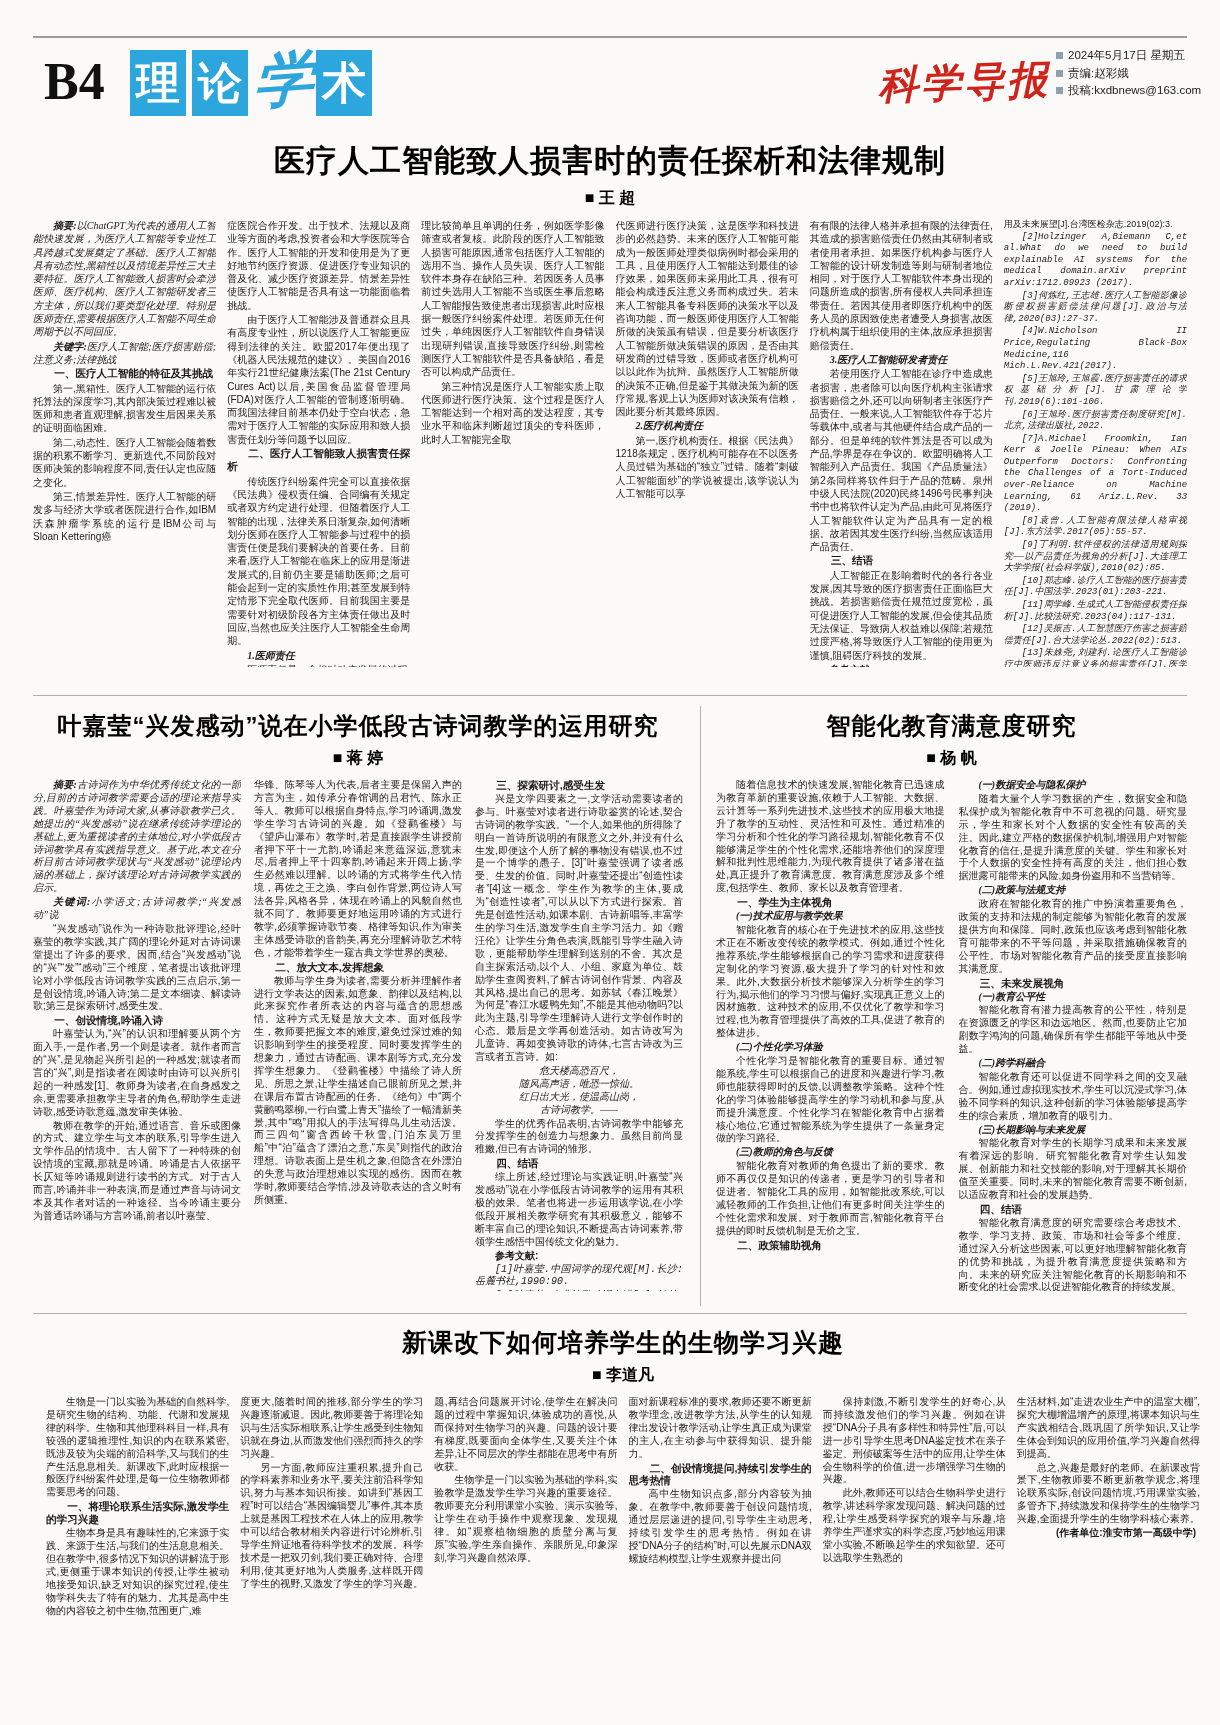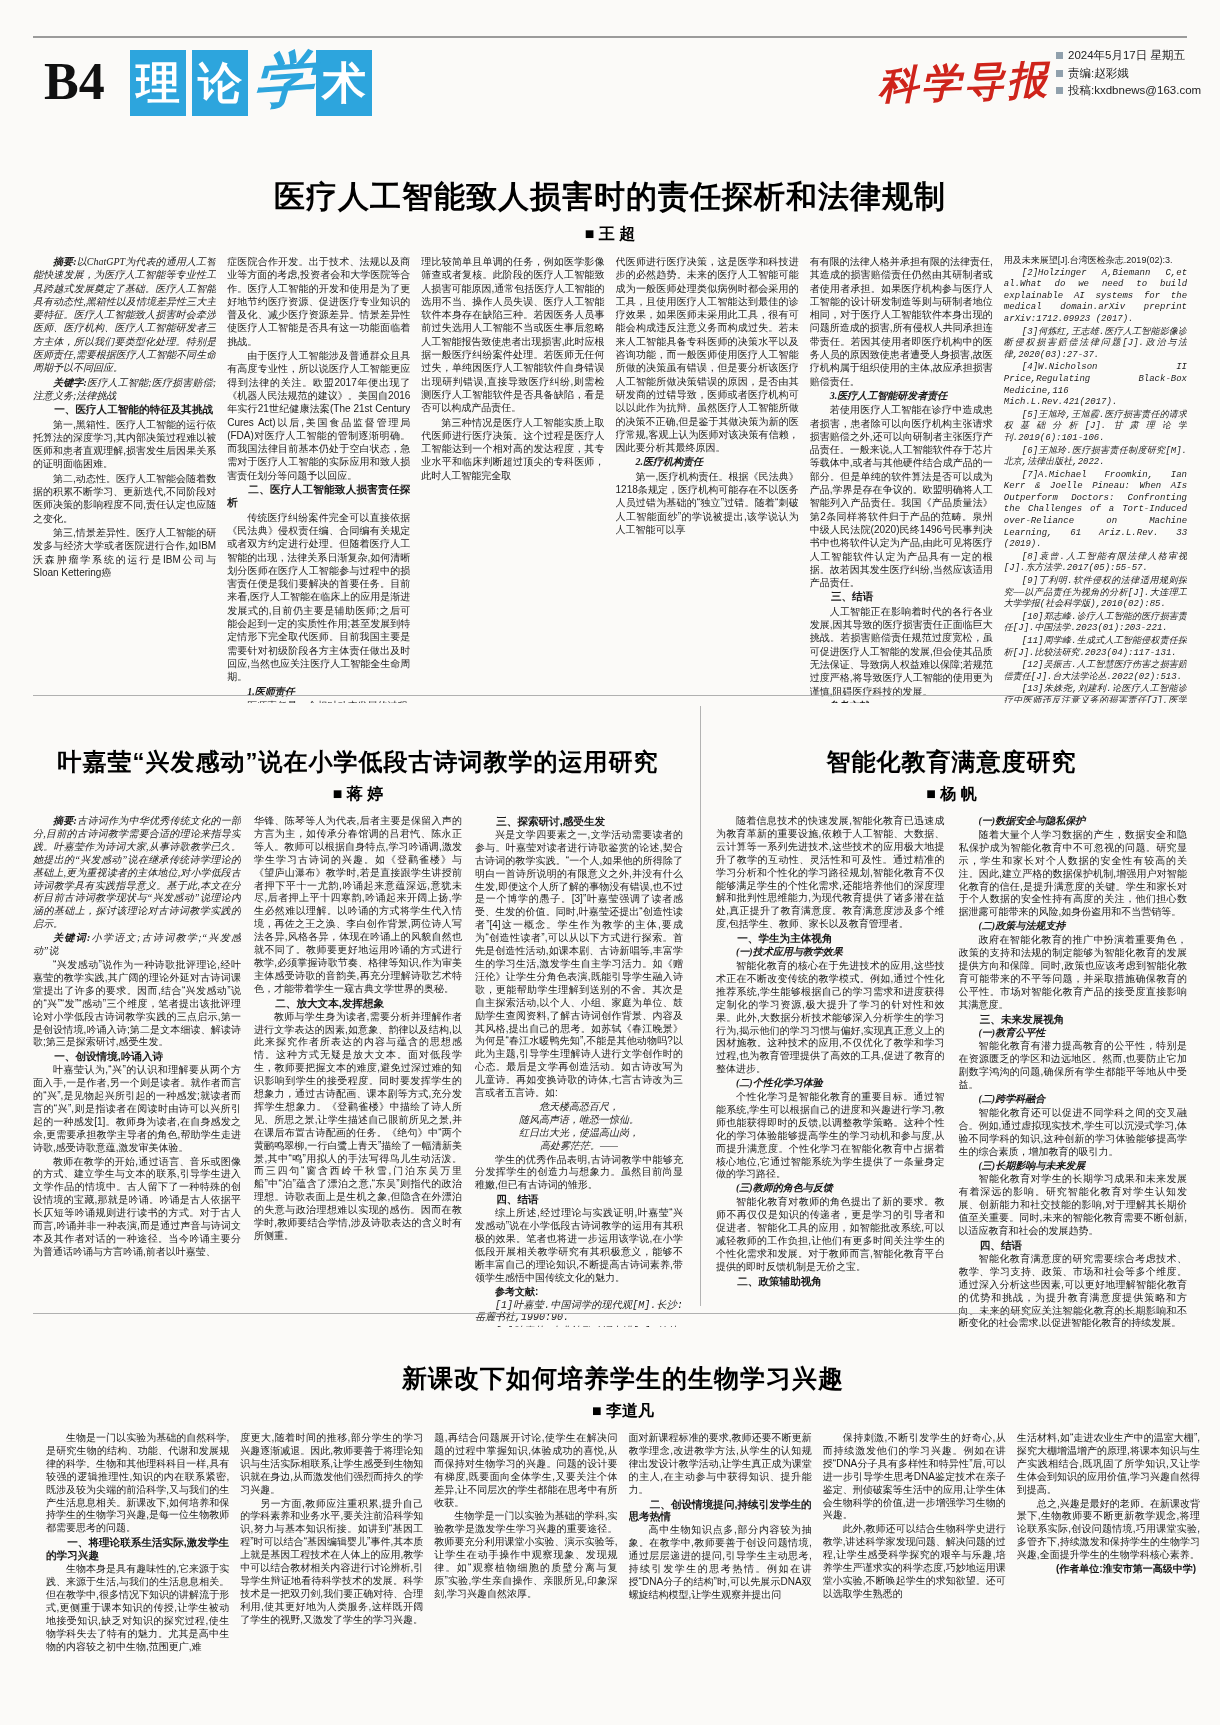--- a/index.html
+++ b/index.html
@@ -8,21 +8,21 @@
   
   .header-rule{position:absolute;top:36px;left:33px;right:33px;height:2px;background:#9b9b9b;}
   .page-label{position:absolute;left:44px;top:52px;font-family:"Liberation Serif",serif;font-size:52px;font-weight:bold;color:#111;}
   .section-blocks{position:absolute;left:130px;top:50px;display:flex;gap:6px;}
   .sec-block{width:56px;height:66px;background:#2da5dd;color:#fff;font-size:44px;font-weight:900;text-align:center;line-height:66px;}
   .sec-block.cal{background:transparent;color:#2da5dd;font-family:"Liberation Serif",serif;font-size:60px;font-weight:900;font-style:italic;transform:skew(-6deg) rotate(-4deg);line-height:60px;}
   .masthead{position:absolute;left:878px;top:54px;width:235px;color:#cf241b;font-family:"Liberation Serif",serif;font-size:40px;font-weight:bold;font-style:italic;letter-spacing:3px;transform:rotate(-2deg);white-space:nowrap;}
   .pub-info{position:absolute;left:1056px;top:47px;font-size:11.5px;line-height:17.5px;color:#222;}
   .pub-info .sq{display:inline-block;width:7px;height:7px;background:#90a0ac;margin-right:5px;}
   
-  .art{position:absolute;margin-top:36px;}
+  .art{position:absolute;}
   .art-title{text-align:center;font-weight:900;color:#000;letter-spacing:1px;}
   .byline{text-align:center;font-size:16px;font-weight:bold;margin-top:6px;color:#000000;}
   .art-body{display:flex;overflow:hidden;margin-top:10px;}
   .col{flex:1 1 0;overflow:hidden;text-align:justify;}
   .col > div{margin:0 0 1px 0;}
   .b-p{text-indent:2em;}
   .b-pc{text-indent:0;}
   .b-h1{font-weight:bold;text-indent:2em;font-size:1.06em;}
   .b-h2{font-weight:bold;font-style:italic;text-indent:2em;font-family:"Liberation Serif",serif;}
   .b-abs,.b-kw{font-style:italic;font-family:"Liberation Serif",serif;text-indent:2em;}
@@ -151,21 +151,21 @@
           <div class="b-h1">二、放大文本,发挥想象</div>
           <div class="b-p">教师与学生身为读者,需要分析并理解作者进行文学表达的因素,如意象、韵律以及结构,以此来探究作者所表达的内容与蕴含的思想感情。这种方式无疑是放大文本。面对低段学生，教师要把握文本的难度,避免过深过难的知识影响到学生的接受程度。同时要发挥学生的想象力，通过古诗配画、课本剧等方式,充分发挥学生想象力。《登鹳雀楼》中描绘了诗人所见、所思之景,让学生描述自己眼前所见之景,并在课后布置古诗配画的任务。《绝句》中“两个黄鹂鸣翠柳,一行白鹭上青天”描绘了一幅清新美景,其中“鸣”用拟人的手法写得鸟儿生动活泼。而三四句“窗含西岭千秋雪,门泊东吴万里船”中“泊”蕴含了漂泊之意,“东吴”则指代的政治理想。诗歌表面上是生机之象,但隐含在外漂泊的失意与政治理想难以实现的感伤。因而在教学时,教师要结合学情,涉及诗歌表达的含义时有所侧重。</div>
         </div>
         <div class="col">
           <div class="b-h1">三、探索研讨,感受生发</div>
           <div class="b-p">兴是文学四要素之一,文学活动需要读者的参与。叶嘉莹对读者进行诗歌鉴赏的论述,契合古诗词的教学实践。“一个人,如果他的所得除了明白一首诗所说明的有限意义之外,并没有什么生发,即便这个人所了解的事物没有错误,也不过是一个博学的愚子。[3]”叶嘉莹强调了读者感受、生发的价值。同时,叶嘉莹还提出“创造性读者”[4]这一概念。学生作为教学的主体,要成为“创造性读者”,可以从以下方式进行探索。首先是创造性活动,如课本剧、古诗新唱等,丰富学生的学习生活,激发学生自主学习活力。如《赠汪伦》让学生分角色表演,既能引导学生融入诗歌，更能帮助学生理解到送别的不舍。其次是自主探索活动,以个人、小组、家庭为单位、鼓励学生查阅资料,了解古诗词创作背景、内容及其风格,提出自己的思考。如苏轼《春江晚景》为何是“春江水暖鸭先知”,不能是其他动物吗?以此为主题,引导学生理解诗人进行文学创作时的心态。最后是文学再创造活动。如古诗改写为儿童诗。再如变换诗歌的诗体,七言古诗改为三言或者五言诗。如:</div>
           <div class="b-poem">
             <div>危天楼高恐百尺，</div>
             <div>随风高声语，唯恐一惊仙。</div>
             <div>红日出大光，使温高山岗，</div>
-            <div>高处雾茫茫。——</div>
+            <div>古诗词教学。——</div>
           </div>
           <div class="b-p">学生的优秀作品表明,古诗词教学中能够充分发挥学生的创造力与想象力。虽然目前尚显稚嫩,但已有古诗词的雏形。</div>
           <div class="b-h1">四、结语</div>
           <div class="b-p">综上所述,经过理论与实践证明,叶嘉莹“兴发感动”说在小学低段古诗词教学的运用有其积极的效果。笔者也将进一步运用该学说,在小学低段开展相关教学研究有其积极意义，能够不断丰富自己的理论知识,不断提高古诗词素养,带领学生感悟中国传统文化的魅力。</div>
           <div class="b-refh">参考文献:</div>
           <div class="b-ref">[1]叶嘉莹.中国词学的现代观[M].长沙:岳麓书社,1990:90.</div>
           <div class="b-ref">[2]叶嘉莹.古典诗歌吟诵九讲[M].桂林:广西师范大学出版社,2014:1.</div>
         </div>
       </div>
   </div>
@@ -203,21 +203,21 @@
       </div>
   </div>
 
   <div class="hrule hr2"></div>
 
   <div class="art art-bio">
     <div class="art-title">新课改下如何培养学生的生物学习兴趣</div>
     <div class="byline">■ 李道凡</div>
     <div class="art-body">
         <div class="col">
-          <div class="b-p">生物是一门以实验为基础的自然科学,是研究生物的结构、功能、代谢和发展规律的科学。生物和其他理科科目一样,具有较强的逻辑推理性,知识的内在联系紧密,既涉及较为尖端的前沿科学,又与我们的生产生活息息相关。新课改下,如何培养和保持学生的生物学习兴趣,是每一位生物教师都需要思考的问题。</div>
+          <div class="b-p">生物是一门以实验为基础的自然科学,是研究生物的结构、功能、代谢和发展规律的科学。生物和其他理科科目一样,具有较强的逻辑推理性,知识的内在联系紧密,既涉及较为尖端的前沿科学,又与我们的生产生活息息相关。新课改下,此时应根据一般医疗纠纷案件处理,是每一位生物教师都需要思考的问题。</div>
           <div class="b-h1">一、将理论联系生活实际,激发学生的学习兴趣</div>
           <div class="b-p">生物本身是具有趣味性的,它来源于实践、来源于生活,与我们的生活息息相关。但在教学中,很多情况下知识的讲解流于形式,更侧重于课本知识的传授,让学生被动地接受知识,缺乏对知识的探究过程,使生物学科失去了特有的魅力。尤其是高中生物的内容较之初中生物,范围更广,难</div>
         </div>
         <div class="col">
           <div class="b-pc">度更大,随着时间的推移,部分学生的学习兴趣逐渐减退。因此,教师要善于将理论知识与生活实际相联系,让学生感受到生物知识就在身边,从而激发他们强烈而持久的学习兴趣。</div>
           <div class="b-p">另一方面,教师应注重积累,提升自己的学科素养和业务水平,要关注前沿科学知识,努力与基本知识衔接。如讲到“基因工程”时可以结合“基因编辑婴儿”事件,其本质上就是基因工程技术在人体上的应用,教学中可以结合教材相关内容进行讨论辨析,引导学生辩证地看待科学技术的发展。科学技术是一把双刃剑,我们要正确对待、合理利用,使其更好地为人类服务,这样既开阔了学生的视野,又激发了学生的学习兴趣。</div>
         </div>
         <div class="col">
           <div class="b-pc">题,再结合问题展开讨论,使学生在解决问题的过程中掌握知识,体验成功的喜悦,从而保持对生物学习的兴趣。问题的设计要有梯度,既要面向全体学生,又要关注个体差异,让不同层次的学生都能在思考中有所收获。</div>
           <div class="b-p">生物学是一门以实验为基础的学科,实验教学是激发学生学习兴趣的重要途径。教师要充分利用课堂小实验、演示实验等,让学生在动手操作中观察现象、发现规律。如“观察植物细胞的质壁分离与复原”实验,学生亲自操作、亲眼所见,印象深刻,学习兴趣自然浓厚。</div>

